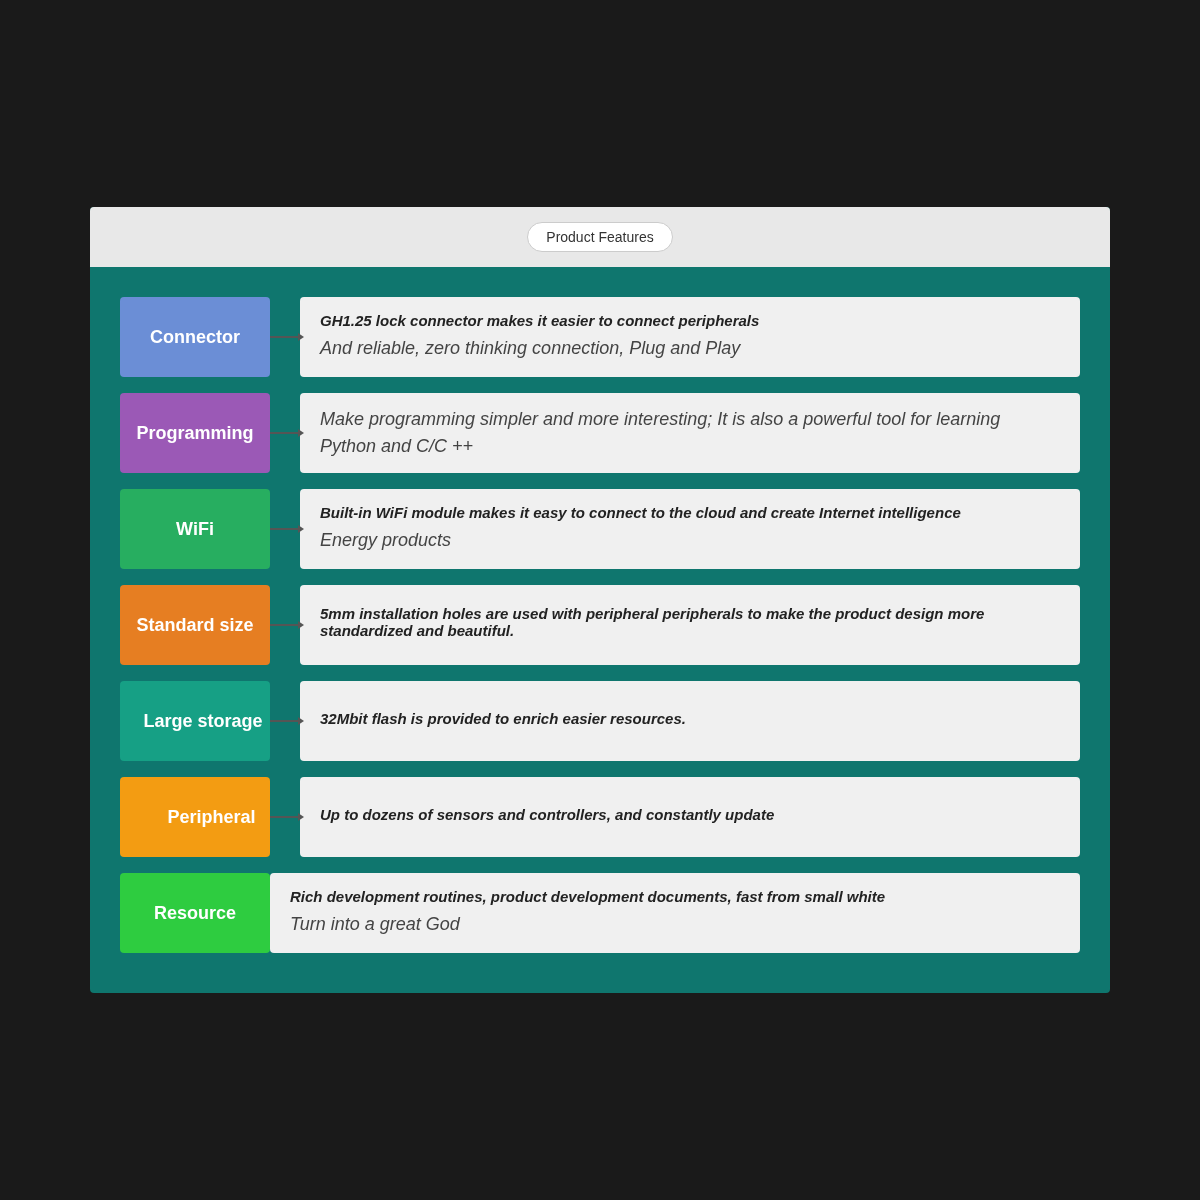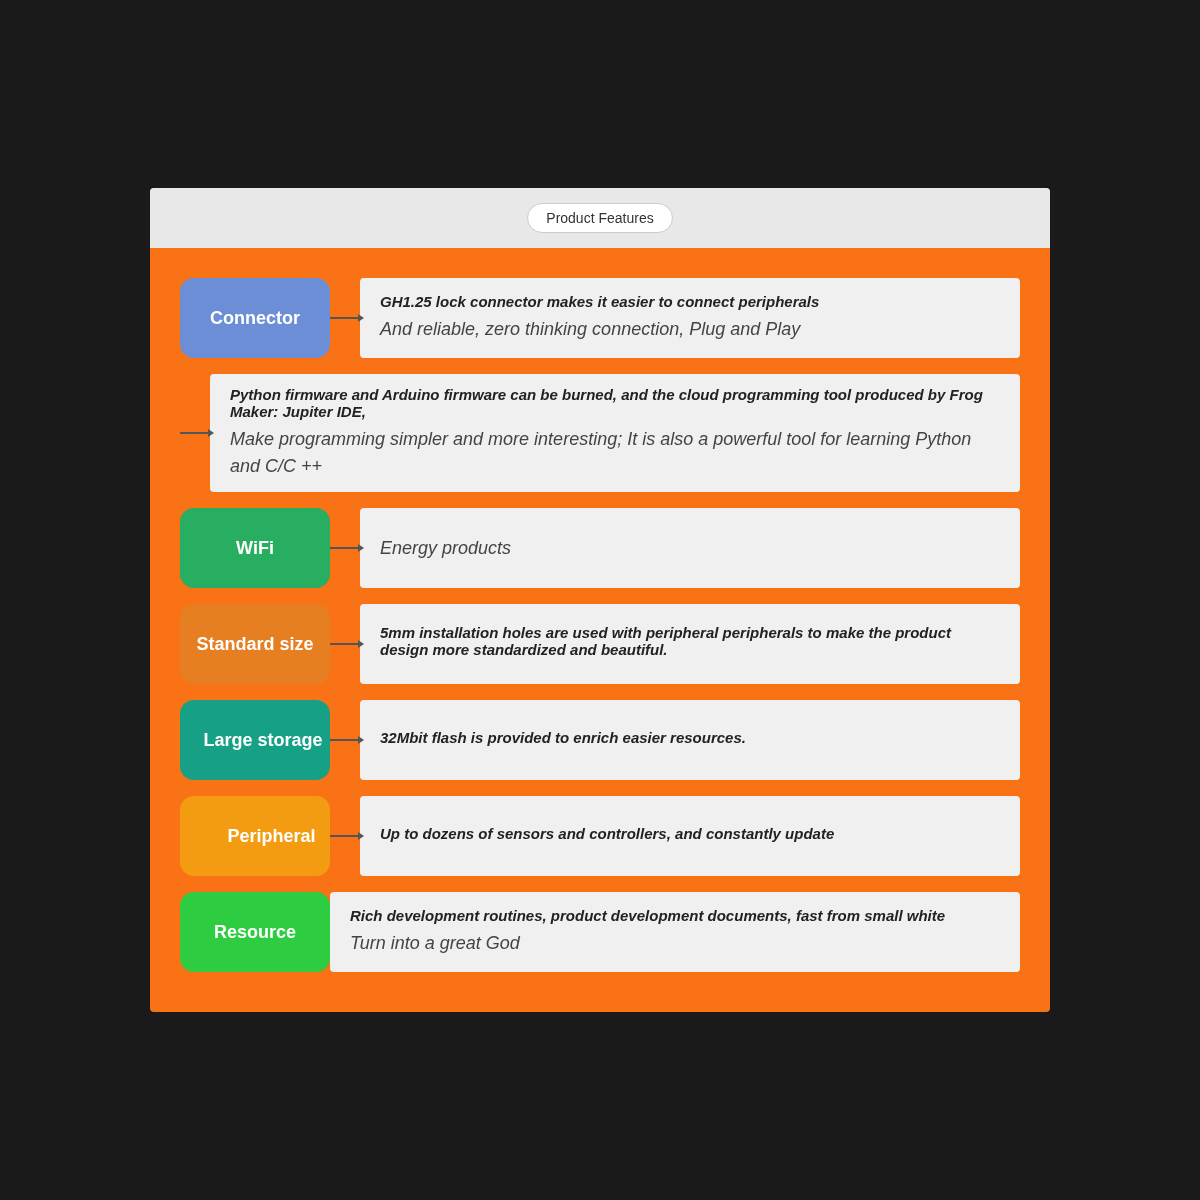--- a/index.html
+++ b/index.html
@@ -5,22 +5,22 @@
     * { box-sizing: border-box; margin: 0; padding: 0; }
     body {
       background: #1a1a1a;
       display: flex;
       justify-content: center;
       align-items: center;
       min-height: 100vh;
       font-family: Arial, sans-serif;
     }
     .page-container {
-      background: #f97316;
-      width: 900px;
+      background: #0f766e;
+      width: 1020px;
       padding: 20px 30px 40px 30px;
       border-radius: 4px;
     }
     .top-bar {
       background: #e8e8e8;
       margin: -20px -30px 0 -30px;
       height: 60px;
       border-radius: 4px 4px 0 0;
       display: flex;
       align-items: center;
@@ -46,21 +46,21 @@
       align-items: center;
       gap: 0;
     }
     .feature-badge {
       min-width: 150px;
       width: 150px;
       height: 80px;
       display: flex;
       align-items: center;
       justify-content: center;
-      border-radius: 14px;
+      border-radius: 4px;
       color: white;
       font-size: 18px;
       font-weight: bold;
       text-align: left;
       flex-shrink: 0;
       position: relative;
       z-index: 1;
     }
     .connector-line {
       width: 30px;
@@ -123,30 +123,31 @@
   <div class="features-list" id="features-container">
       <div class="feature-row">
         <div class="feature-badge color-blue">Connector</div>
         <div class="connector-line"></div>
         <div class="feature-content">
           <div class="feature-title">GH1.25 lock connector makes it easier to connect peripherals</div>
           <div class="feature-desc">And reliable, zero thinking connection, Plug and Play</div>
         </div>
       </div>
       <div class="feature-row">
+        <div class="feature-badge color-purple">Programming</div>
         <div class="connector-line"></div>
         <div class="feature-content">
-          <div class="feature-title">Python firmware and Arduino firmware can be burned, and the cloud programming tool produced by Frog Maker: Jupiter IDE,</div>
           <div class="feature-desc">Make programming simpler and more interesting; It is also a powerful tool for learning Python and C/C ++</div>
         </div>
       </div>
       <div class="feature-row">
         <div class="feature-badge color-green">WiFi</div>
         <div class="connector-line"></div>
         <div class="feature-content">
+          <div class="feature-title">Built-in WiFi module makes it easy to connect to the cloud and create Internet intelligence</div>
           <div class="feature-desc">Energy products</div>
         </div>
       </div>
       <div class="feature-row">
         <div class="feature-badge color-orange">Standard size</div>
         <div class="connector-line"></div>
         <div class="feature-content">
           <div class="feature-title">5mm installation holes are used with peripheral peripherals to make the product design more standardized and beautiful.</div>
         </div>
       </div>

